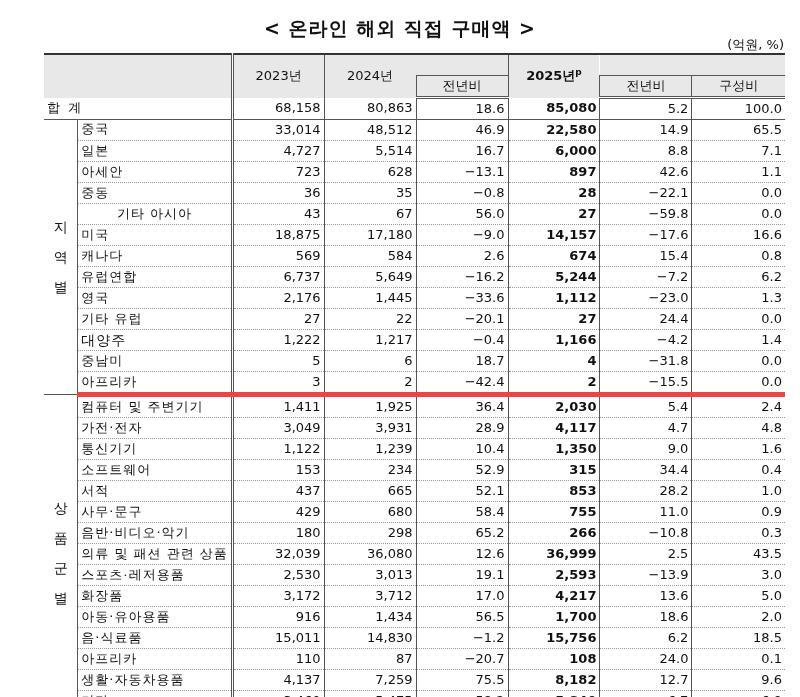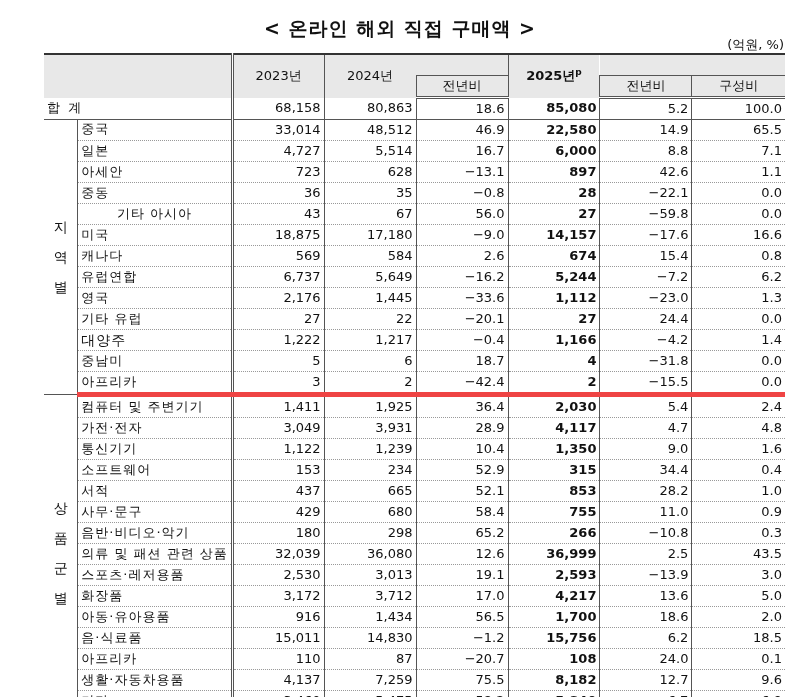--- a/index.html
+++ b/index.html
@@ -264,21 +264,21 @@
       <tr>
         <td class="vline" style="letter-spacing: 1px; font-size: 13px;">의류 및 패션 관련 상품</td>
         <td class="num dbl">32,039</td>
         <td class="num vline">36,080</td>
         <td class="num vline">12.6</td>
         <td class="num vline bold">36,999</td>
         <td class="num vline">2.5</td>
         <td class="num vline">43.5</td>
       </tr>
       <tr>
-        <td class="vline" style="letter-spacing: 1px; font-size: 13px;">스포츠·레저용품</td>
+        <td class="vline" style="letter-spacing: 1px; font-size: 13px; font-family: Liberation Serif, serif;">스포츠·레저용품</td>
         <td class="num dbl">2,530</td>
         <td class="num vline">3,013</td>
         <td class="num vline">19.1</td>
         <td class="num vline bold">2,593</td>
         <td class="num vline">−13.9</td>
         <td class="num vline">3.0</td>
       </tr>
       <tr>
         <td class="vline" style="letter-spacing: 1px; font-size: 13px;">화장품</td>
         <td class="num dbl">3,172</td>

